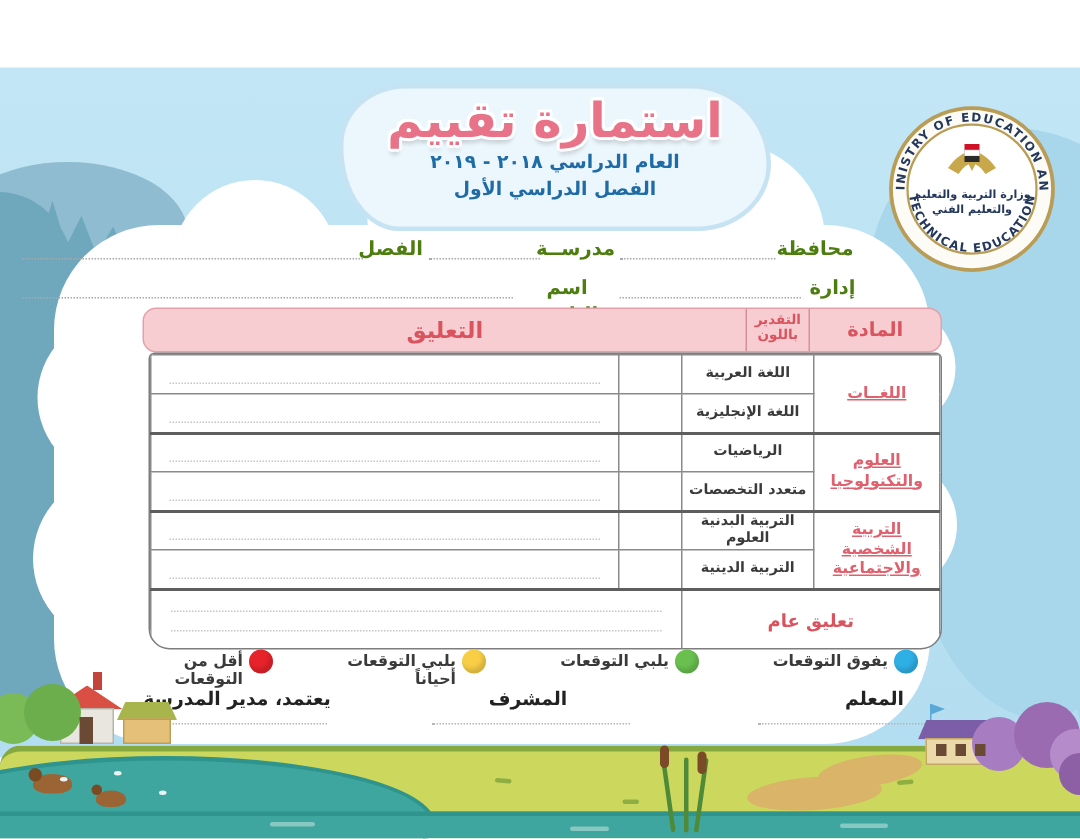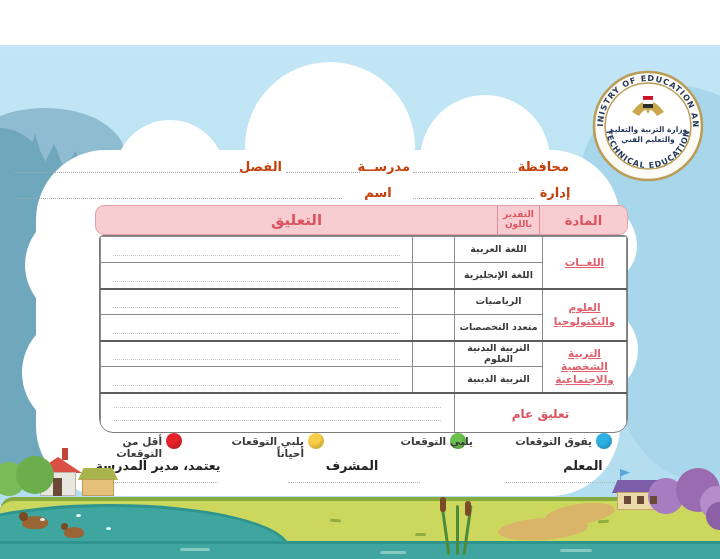--- a/index.html
+++ b/index.html
@@ -58,21 +58,21 @@
   
   .title-cloud { left:226px; top:56px; width:288px; height:98px; background:#ecf6fd; border:3px solid #c6e3f4;
     border-radius:50px 60px 55px 45px / 45px 60px 50px 62px; z-index:4; text-align:center; }
   .main-title { margin-top:2px; font-size:32px; font-weight:bold; color:#e87287; letter-spacing:1px;
     text-shadow:-2px 0 0 #fff,2px 0 0 #fff,0 -2px 0 #fff,0 2px 0 #fff,-1.5px -1.5px 0 #fff,1.5px 1.5px 0 #fff,-1.5px 1.5px 0 #fff,1.5px -1.5px 0 #fff,0 4px 3px rgba(0,0,0,.15); }
   .sub-line { font-size:12.5px; font-weight:bold; color:#1f6ba5; line-height:1.45; }
 
   .logo-wrap { left:592px; top:70px; width:112px; height:112px; z-index:4; }
 
   
-  .f-label { font-size:13px; font-weight:bold; color:#c2410c; height:18px; line-height:18px; z-index:4; text-align:center; }
+  .f-label { font-size:13px; font-weight:bold; color:#4d7c0f; height:18px; line-height:18px; z-index:4; text-align:center; }
   .dotline-f { height:15px; border-bottom:1.6px dotted #a9a9a9; z-index:4; }
 
   
   .thead-pill { left:95px; top:205px; width:533px; height:30px; background:#f8cdd1; border:1px solid #e3a0aa;
     border-radius:9px; display:flex; align-items:stretch; z-index:4; }
   .thead-pill > div { display:flex; align-items:center; justify-content:center; color:#d9545f; font-weight:bold; }
   .th-sep { border-left:1px solid #d98f9a; }
   .th-domain { width:85px; font-size:13px; }
   .th-subject { width:88px; font-size:13px; }
   .th-rating { width:42px; font-size:9px; line-height:1.1; text-align:center; flex-direction:column; }
@@ -114,20 +114,25 @@
 
   <div class="abs card"></div>
   <div class="bump" style="left:115px;top:120px;width:110px;height:110px;"></div>
   <div class="bump" style="left:245px;top:62px;width:170px;height:170px;"></div>
   <div class="bump" style="left:420px;top:95px;width:130px;height:130px;"></div>
   <div class="bump" style="left:25px;top:210px;width:110px;height:110px;"></div>
   <div class="bump" style="left:22px;top:315px;width:115px;height:115px;"></div>
   <div class="bump" style="left:553px;top:203px;width:84px;height:84px;"></div>
   <div class="bump" style="left:548px;top:305px;width:90px;height:90px;"></div>
 
+  <div class="abs title-cloud">
+    <div class="main-title">استمارة تقييم</div>
+    <div class="sub-line">العام الدراسي ٢٠١٨ - ٢٠١٩</div>
+    <div class="sub-line">الفصل الدراسي الأول</div>
+  </div>
 
   <div class="abs logo-wrap">
     <svg width="112" height="112" viewBox="0 0 112 112">
       <circle cx="56" cy="56" r="54" fill="#fcfbf5" stroke="#b99c55" stroke-width="2.5"></circle>
       <circle cx="56" cy="56" r="43" fill="#ffffff" stroke="#b99c55" stroke-width="1.5"></circle>
       <defs>
         <path id="arcT" d="M 11,56 A 45,45 0 0 1 101,56" fill="none"></path>
         <path id="arcB" d="M 14,56 A 42,42 0 0 0 98,56" fill="none"></path>
       </defs>
       <text font-size="8" font-weight="bold" fill="#24385c" letter-spacing="1">
@@ -232,21 +237,21 @@
               </div>
         </td>
       </tr>
     </tbody>
       </table>
   </div>
 
   <div class="abs legend-dot" style="left: 596px; top: 433px; background-color: rgb(47, 176, 229);"></div>
   <div class="abs legend-label" style="left:512px;top:435px;width:80px;">يفوق التوقعات</div>
   <div class="abs legend-dot" style="left: 450px; top: 433px; background-color: rgb(105, 192, 79);"></div>
-  <div class="abs legend-label" style="left:368px;top:435px;width:78px;margin-left:27px;">يلبي التوقعات</div>
+  <div class="abs legend-label" style="left:368px;top:435px;width:78px;">يلبي التوقعات</div>
   <div class="abs legend-dot" style="left: 308px; top: 433px; background-color: rgb(247, 206, 69);"></div>
   <div class="abs legend-label" style="left:206px;top:435px;width:98px;">يلبي التوقعات أحياناً</div>
   <div class="abs legend-dot" style="left: 166px; top: 433px; background-color: rgb(230, 34, 42);"></div>
   <div class="abs legend-label" style="left:84px;top:435px;width:78px;">أقل من التوقعات</div>
 
   <div class="abs sig-label" style="left:523px;top:458px;width:120px;">المعلم</div>
   <div class="abs dotline-s" style="left:505px;top:482px;width:128px;"></div>
   <div class="abs sig-label" style="left:292px;top:458px;width:120px;">المشرف</div>
   <div class="abs dotline-s" style="left:288px;top:482px;width:132px;"></div>
   <div class="abs sig-label" style="left:76px;top:458px;width:164px;">يعتمد، مدير المدرسة</div>

